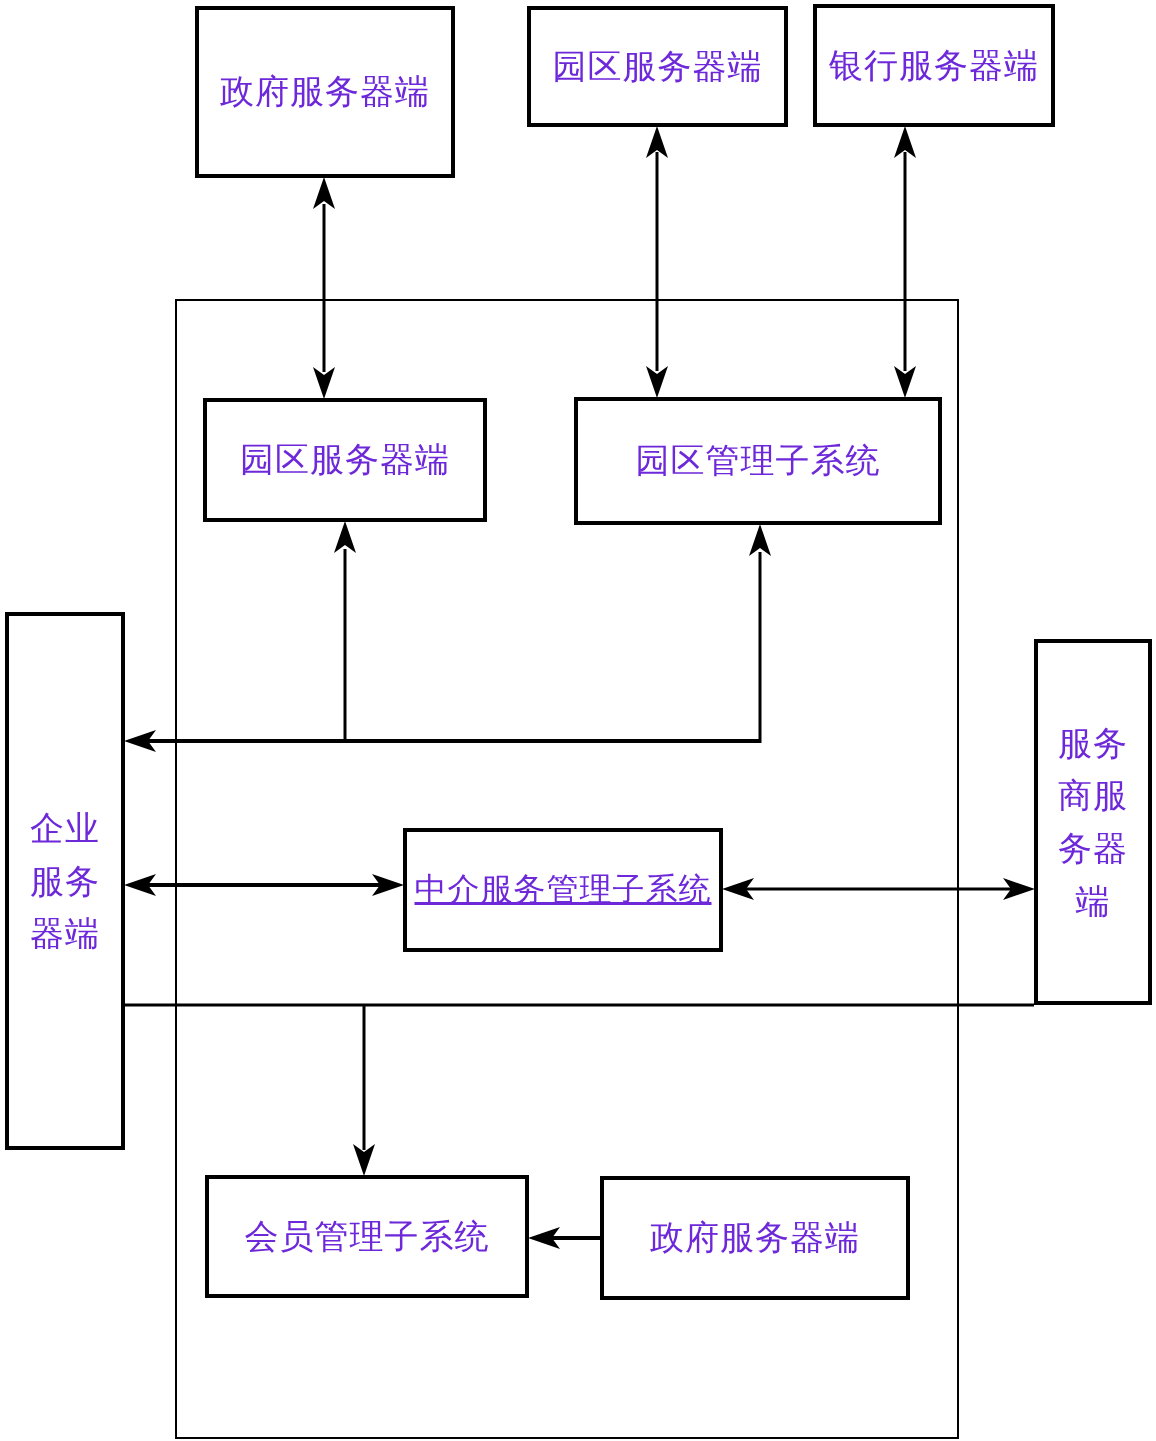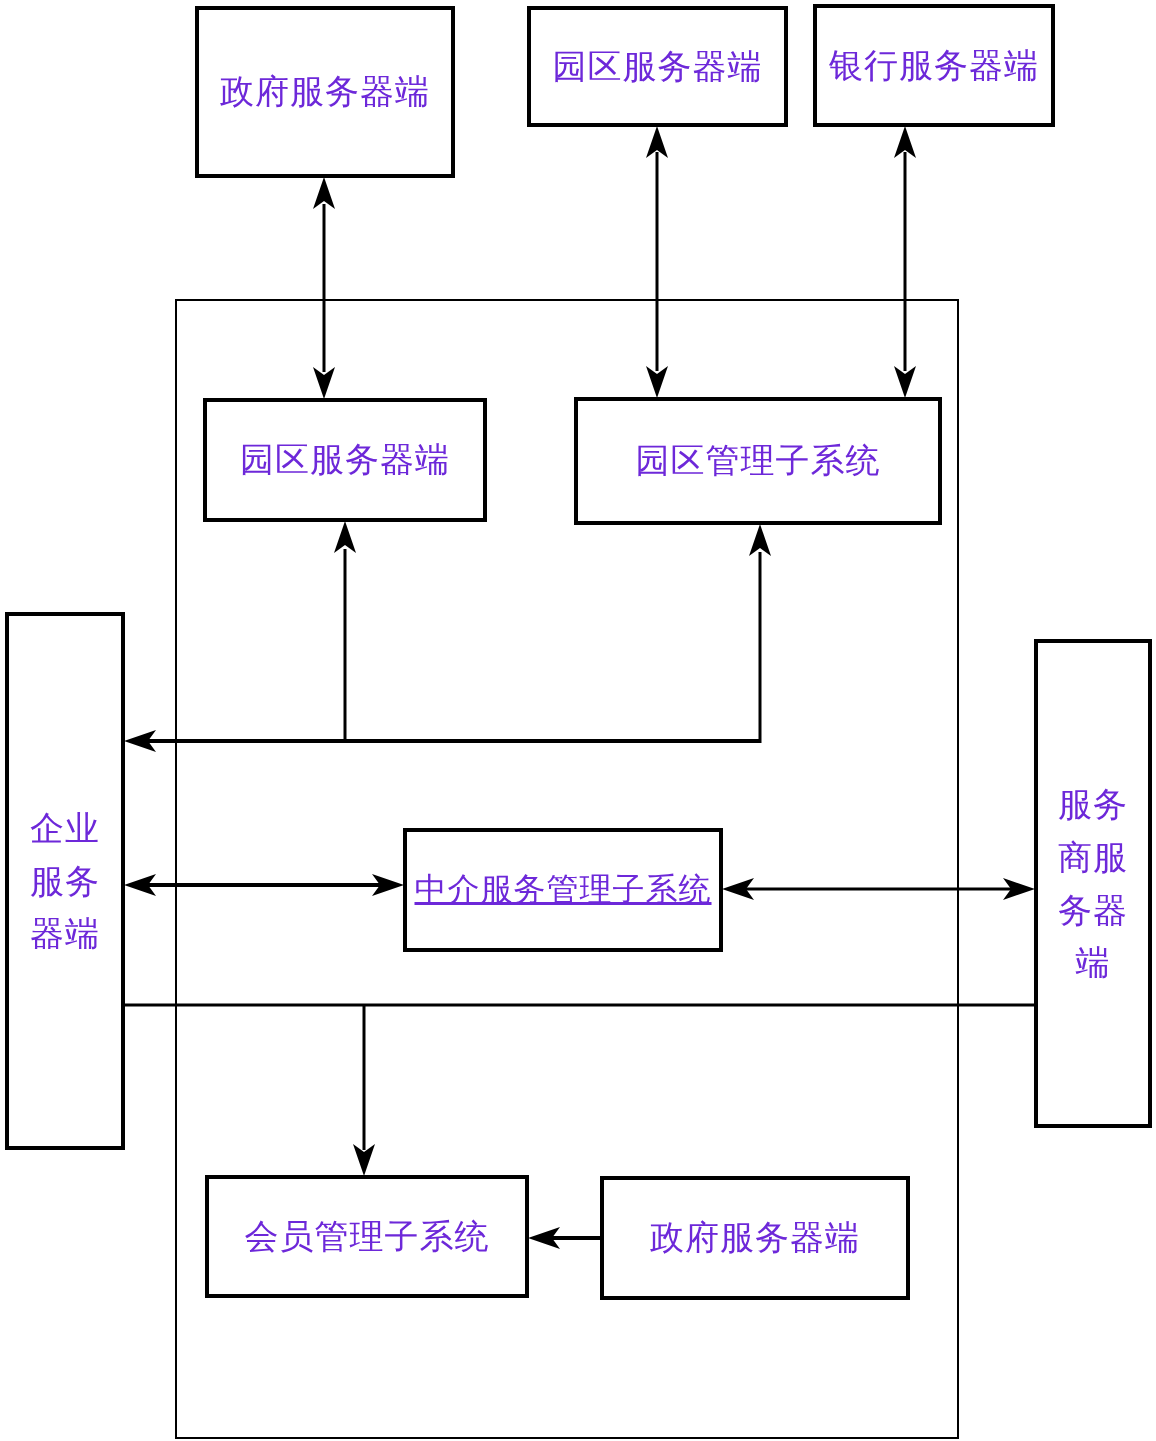--- a/index.html
+++ b/index.html
@@ -131,17 +131,17 @@
   </div>
 
   <div class="box" style="left:600px; top:1176px; width:310px; height:124px;">
     <span class="lbl">政府服务器端</span>
   </div>
 
   <div class="box side-box" style="left:5px; top:612px; width:120px; height:538px;align-items:center;">
     <span class="lbl">企业服务器端</span>
   </div>
 
-  <div class="box side-box" style="left:1034px; top:639px; width:118px; height:489px;">
+  <div class="box side-box" style="left:1034px; top:639px; width:118px; height:366px;">
     <span class="lbl">服务商服务器端</span>
   </div>
 
 </div>
 
 </body></html>

